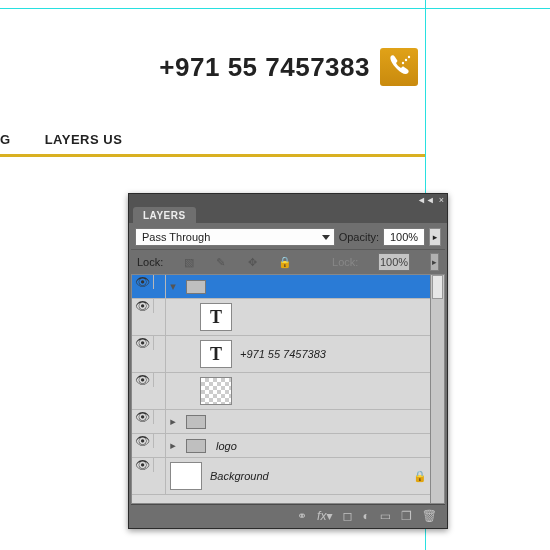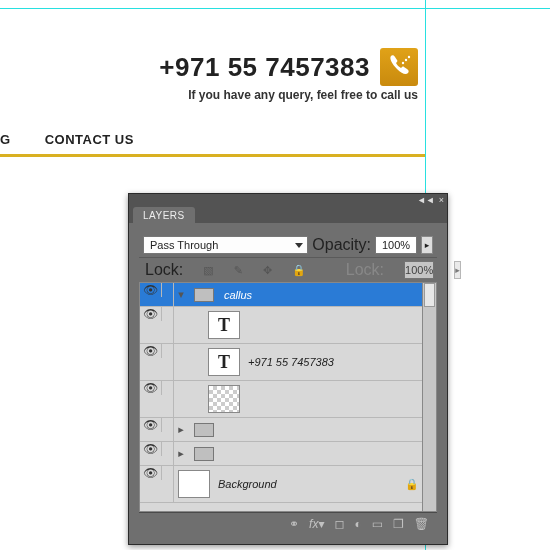--- a/index.html
+++ b/index.html
@@ -89,43 +89,43 @@
     padding: 0 4px;
   }
   .tab {
     background: #6f6f6f;
     color: #eee;
     font-size: 10px;
     padding: 3px 10px 2px;
     border-top-left-radius: 3px;
     border-top-right-radius: 3px;
     margin-right: 2px;
-    font-weight: normal;
+    font-weight: bold;
     letter-spacing: 0.5px;
   }
   .panel-body {
     background: #6f6f6f;
-    padding: 10px;
+    padding: 2px;
   }
   .control-row {
     display: flex; align-items: center;
     padding: 3px 4px;
     gap: 4px;
   }
   .select-box {
     flex: 1;
     background: #fdfdfd;
     border: 1px solid #777;
     height: 18px;
     display: flex; align-items: center; justify-content: space-between;
     padding: 0 4px 0 6px;
     font-size: 11px;
   }
   .dd { width: 0;height:0;border-left:4px solid transparent;border-right:4px solid transparent;border-top:5px solid #333; }
-  .olabel { font-size: 16px; color:#222; }
+  .olabel { font-size: 11px; color:#222; }
   .num-input {
     width: 42px; height: 18px;
     background: #fff; border: 1px solid #777;
     text-align: center;
     display:flex;align-items:center;justify-content:center;
   }
   .tiny-btn {
     width:12px;height:18px;background:#ddd;border:1px solid #888;
     display:flex;align-items:center;justify-content:center;
   }
@@ -197,26 +197,25 @@
       <span class="phone-num">+971 55 7457383</span>
       <span class="phone-icon">
         <svg viewBox="0 0 30 30">
             <path fill="#fff" d="M7 4c1-1 3-1 4 1l2 3c1 1 0 2-1 3 1 2 3 4 5 5 1-1 2-2 3-1l3 2c2 1 2 3 1 4-2 2-6 1-11-4S5 6 7 4z"></path>
             <circle cx="22" cy="8" r="1.2" fill="#fff"></circle>
             <circle cx="25" cy="5" r="1.2" fill="#fff"></circle>
             <circle cx="19" cy="11" r="1.2" fill="#fff"></circle>
           </svg>
       </span>
     </div>
-    <div class="query-text">If you have any query, feel free to call us</div>
   </div>
 
   <div class="nav">
     <span>G</span>
-    <span>CONTACT US</span>
+    <span>LAYERS US</span>
   </div>
   <div class="nav-underline"></div>
 
   <div class="panel">
     <div class="panel-titlebar">
       <span>◄◄</span>
       <span>×</span>
     </div>
     <div class="tabs">
       <div class="tab">LAYERS</div>
@@ -253,21 +252,20 @@
 
       <div class="layers-scroll">
         <div class="layers-list" id="layers-list">
             <div class="layer selected group" style="min-height: 24px;">
               <div class="eye-col">
                 <span class="eye">👁</span>
               </div>
               <div class="spacer-col"></div>
               <div class="arrow-col">▾</div>
               <div class="thumb folder"></div>
-              <div class="lname">callus</div>
             </div>
             <div class="layer child">
               <div class="eye-col">
                 <span class="eye">👁</span>
               </div>
               <div class="spacer-col"></div>
               <div class="indent" style="width: 30px;"></div>
               <div class="thumb type">T</div>
             </div>
             <div class="layer child">
@@ -295,20 +293,21 @@
               <div class="arrow-col">▸</div>
               <div class="thumb folder"></div>
             </div>
             <div class="layer group" style="min-height: 24px;">
               <div class="eye-col">
                 <span class="eye">👁</span>
               </div>
               <div class="spacer-col"></div>
               <div class="arrow-col">▸</div>
               <div class="thumb folder"></div>
+              <div class="lname">logo</div>
             </div>
             <div class="layer child">
               <div class="eye-col">
                 <span class="eye">👁</span>
               </div>
               <div class="spacer-col"></div>
               <div class="thumb" style="background: rgb(255, 255, 255);"></div>
               <div class="lname">Background</div>
               <div class="lock-end">🔒</div>
             </div>

